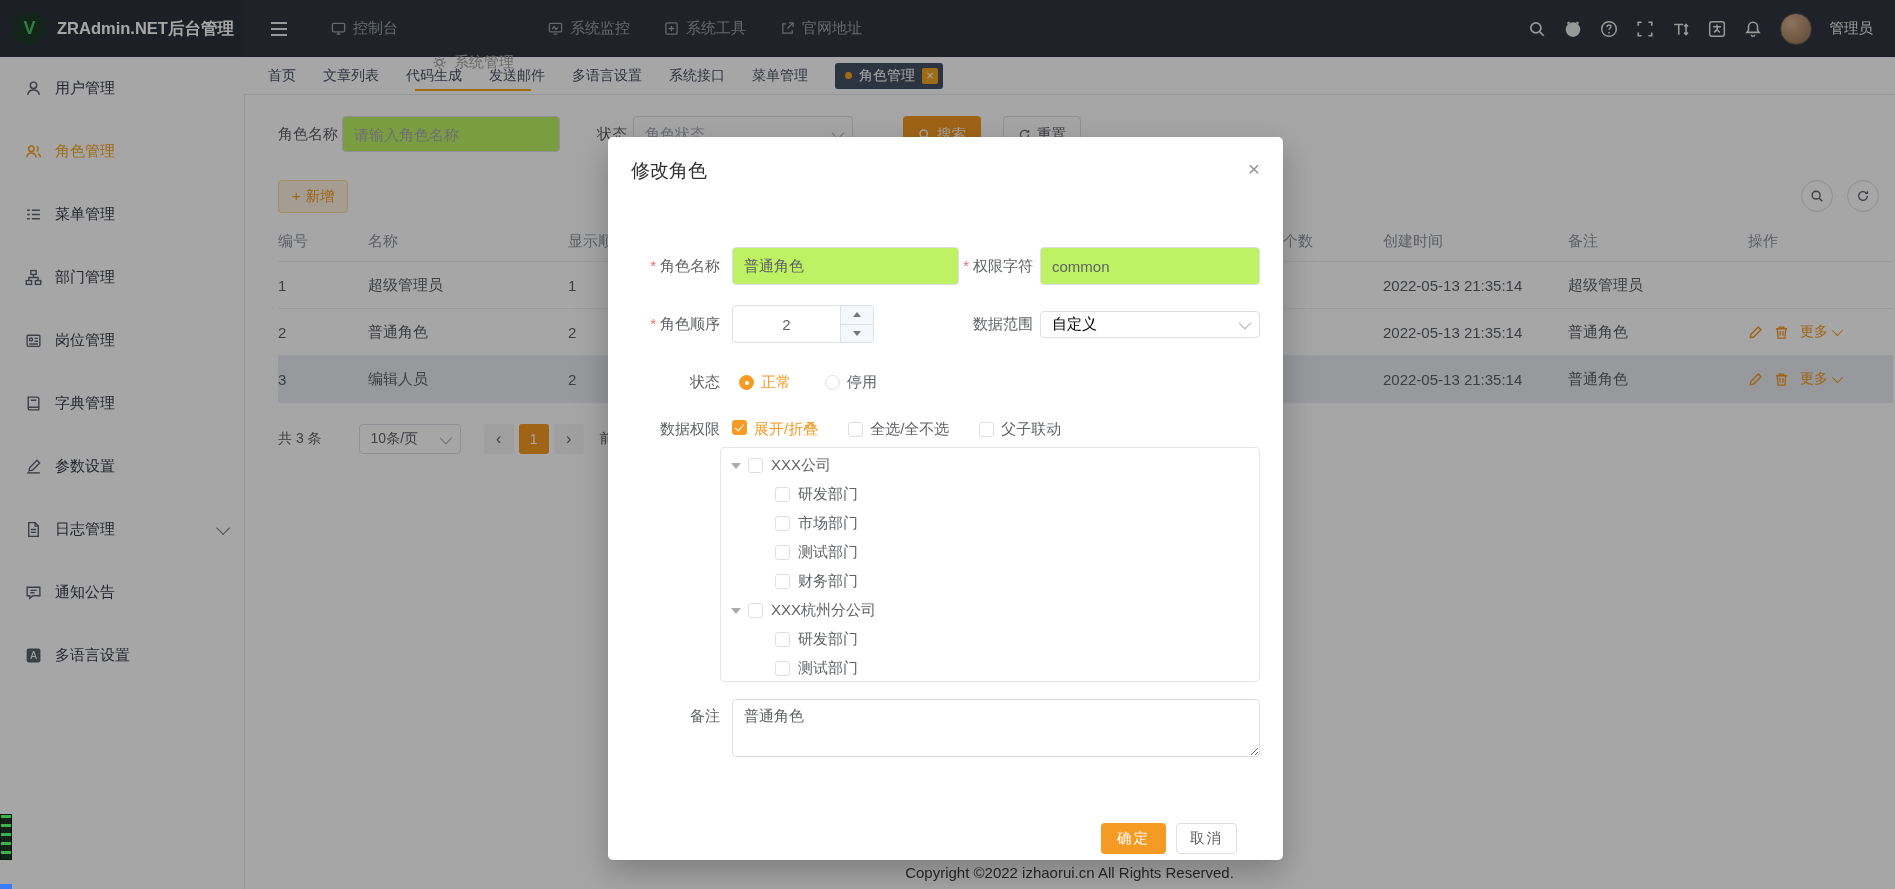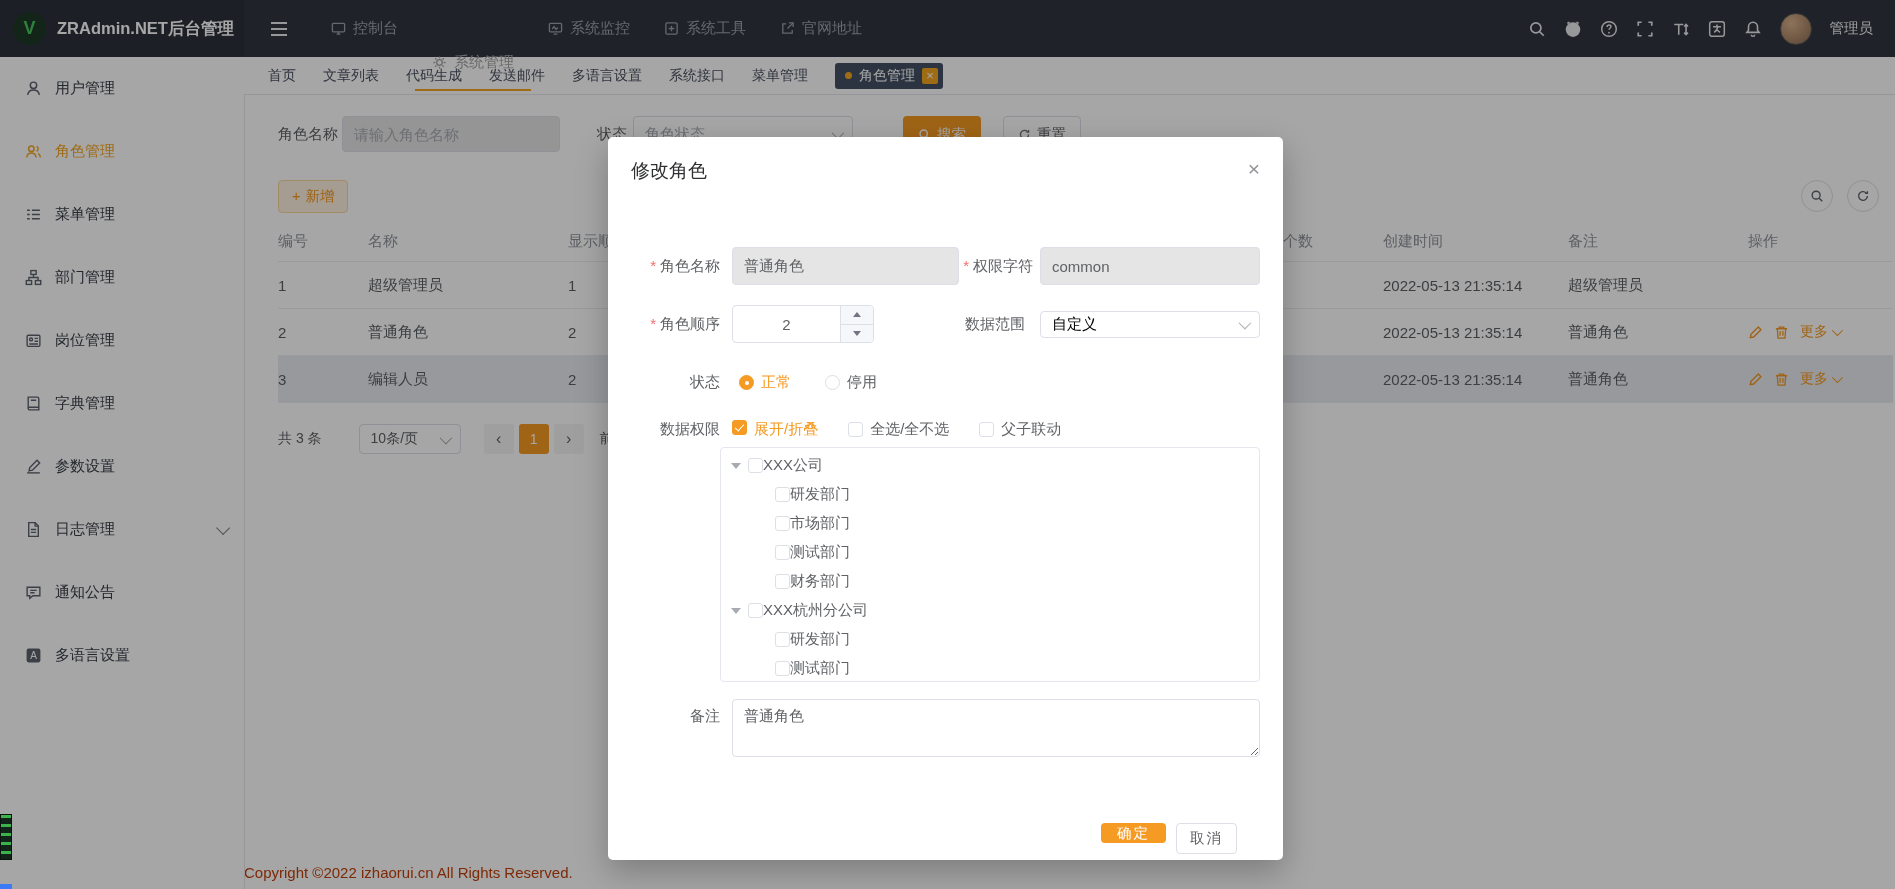--- a/index.html
+++ b/index.html
@@ -36,21 +36,21 @@
   .tab{font-size:14px;color:#4a5060;margin-right:27px;cursor:pointer;white-space:nowrap;display:flex;align-items:center;}
   .tab.active{background:#465064;color:#fff;border-radius:3px;padding:4px 5px 4px 10px;gap:7px;margin-right:0;}
   .tab-dot{width:7px;height:7px;border-radius:50%;background:#f5a623;}
   .tab-close{width:16px;height:16px;background:#f5a623;color:#fff;border-radius:2px;display:flex;align-items:center;justify-content:center;
              font-size:13px;line-height:1;cursor:pointer;}
 
   
   .content{position:absolute;top:95px;left:244px;right:0;bottom:0;background:#fff;z-index:1;}
   .filter-row{position:absolute;top:21px;left:34px;display:flex;align-items:center;height:36px;font-size:15px;color:#606266;}
   .f-label{white-space:nowrap;}
-  .inp{height:36px;box-sizing:border-box;border:1px solid #dcdfe6;border-radius:4px;background:#e5e5e5;font-size:15px;color:#606266;padding:0 11px;
+  .inp{height:36px;box-sizing:border-box;border:1px solid #dcdfe6;border-radius:4px;background:#bef264;font-size:15px;color:#606266;padding:0 11px;
        font-family:inherit;outline:none;}
   .inp::placeholder{color:#a8abb2;}
   .sel{display:flex;align-items:center;justify-content:space-between;height:36px;box-sizing:border-box;border:1px solid #dcdfe6;border-radius:4px;
        background:#fff;font-size:15px;padding:0 11px;cursor:pointer;}
   .sel .ph{color:#a8abb2;}
   .chev{width:8px;height:8px;border-right:1.5px solid #a8abb2;border-bottom:1.5px solid #a8abb2;transform:rotate(45deg) translateY(-2px);flex:none;}
   .btn{display:inline-flex;align-items:center;justify-content:center;gap:6px;height:36px;border-radius:4px;font-size:14.5px;cursor:pointer;
        box-sizing:border-box;border:1px solid transparent;padding:0 14px;white-space:nowrap;}
   .btn-search{background:#f59a23;color:#fff;margin-left:50px;}
   .btn-reset{background:#fff;color:#606266;border-color:#dcdfe6;margin-left:22px;}
@@ -71,21 +71,21 @@
 
   .pagination{position:absolute;top:329px;left:34px;display:flex;align-items:center;font-size:14px;color:#606266;}
   .pg-sel{width:102px;height:30px;margin-left:37px;font-size:14px;}
   .pg-btn{width:30px;height:30px;border-radius:3px;background:#f4f4f5;color:#606266;display:flex;align-items:center;justify-content:center;
           font-size:16px;cursor:pointer;}
   .pg-prev{margin-left:23px;}
   .pg-page{margin-left:5px;background:#f59a23;color:#fff;font-size:14px;}
   .pg-next{margin-left:5px;}
   .pg-jump{margin-left:16px;white-space:nowrap;}
 
-  .copyright{position:absolute;bottom:8px;left:0;width:100%;text-align:left;color:#c2410c;font-size:15px;}
+  .copyright{position:absolute;bottom:8px;left:0;width:100%;text-align:center;color:#404040;font-size:15px;}
 
   
   .overlay{position:absolute;inset:0;background:rgba(0,0,0,0.35);z-index:50;}
   .dialog{position:absolute;top:137px;left:608px;width:675px;height:723px;background:#fff;border-radius:5px;z-index:60;
           box-shadow:0 12px 32px rgba(0,0,0,.25);box-sizing:border-box;}
   .dlg-header{height:46px;padding:22px 23px 0;box-sizing:content-box;display:flex;align-items:flex-start;justify-content:space-between;}
   .dlg-title{font-size:19px;color:#303133;line-height:24px;}
   .dlg-close{color:#909399;font-size:21px;line-height:20px;cursor:pointer;}
   .dlg-body{padding:42px 23px 0;box-sizing:border-box;}
   .f-row{display:flex;align-items:center;}
@@ -106,25 +106,25 @@
   .radio.checked::after{content:"";position:absolute;left:4.5px;top:4.5px;width:4px;height:4px;border-radius:50%;background:#fff;}
   .cb{width:15px;height:15px;border:1px solid #dcdfe6;border-radius:3px;box-sizing:border-box;background:#fff;position:relative;flex:none;cursor:pointer;}
   .cb.checked{background:#f59a23;border-color:#f59a23;}
   .cb.checked::after{content:"";position:absolute;left:4.2px;top:1.2px;width:4px;height:8px;border:solid #fff;border-width:0 1.8px 1.8px 0;transform:rotate(42deg);}
   .opt-label{font-size:15px;color:#606266;margin-left:7px;}
   .opt-label.accent{color:#f59a23;}
   .tree-box{margin-left:89px;width:540px;height:235px;box-sizing:border-box;border:1px solid #e4e7ed;border-radius:4px;padding-top:3px;overflow:hidden;}
   .tree-row{height:29px;display:flex;align-items:center;padding-left:10px;cursor:pointer;}
   .tree-row.child{padding-left:54px;}
   .caret{width:0;height:0;border:5px solid transparent;border-top:6px solid #a8abb2;margin-top:5px;margin-right:7px;flex:none;cursor:pointer;}
-  .tree-label{font-size:15px;color:#606266;}
+  .tree-label{font-size:15px;color:#606266;margin-left:8px;}
   .remark-area{width:540px;height:58px;box-sizing:border-box;border:1px solid #dcdfe6;border-radius:4px;padding:7px 11px;font-size:15px;
                color:#606266;font-family:inherit;resize:vertical;outline:none;}
   .dlg-footer{margin-top:66px;display:flex;justify-content:flex-end;gap:10px;padding-right:23px;}
-  .btn-confirm{background:#f59a23;color:#fff;height:20px;padding:0 15px;font-size:14.5px;letter-spacing:2px;}
+  .btn-confirm{background:#f59a23;color:#fff;height:31px;padding:0 15px;font-size:14.5px;letter-spacing:2px;}
   .btn-cancel{background:#fff;color:#606266;border-color:#dcdfe6;height:31px;padding:0 13px;font-size:14.5px;letter-spacing:2px;}
 
   
   .corner-thumb{position:absolute;left:0;top:814px;width:12px;height:46px;z-index:80;
     background:repeating-linear-gradient(180deg,#3bb24a 0 3px,#12231a 3px 9px);border:1px solid #0c140f;box-sizing:border-box;}
   .corner-blue{position:absolute;left:0;bottom:0;width:12px;height:5px;background:#3b7bf6;z-index:80;}
 
   .mb20{margin-bottom:20px}.mb30{margin-bottom:30px}.mb28{margin-bottom:28px}.mb8{margin-bottom:8px}.mb17{margin-bottom:17px}
 </style>
 </head>
@@ -526,21 +526,21 @@
             <span class="step-up">
                 <i class="tri-up"></i>
               </span>
             <span class="step-down">
                 <i class="tri-down"></i>
               </span>
           </span>
         </div>
         <span class="right-item">
           <span class="dlg-label">数据范围</span>
-          <div class="sel" style="width:220px;height:27px;margin-left:8px;">
+          <div class="sel" style="width:220px;height:27px;">
             <span>自定义</span>
             <span class="chev"></span>
           </div>
         </span>
       </div>
 
       <div class="f-row mb28">
         <span class="dlg-label">状态</span>
         <span class="gap12"></span>
         <span style="display:flex;align-items:center;margin-left:7px;">

